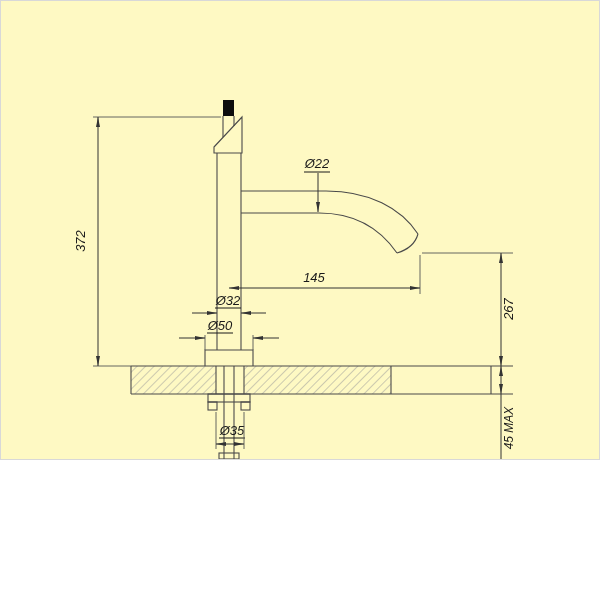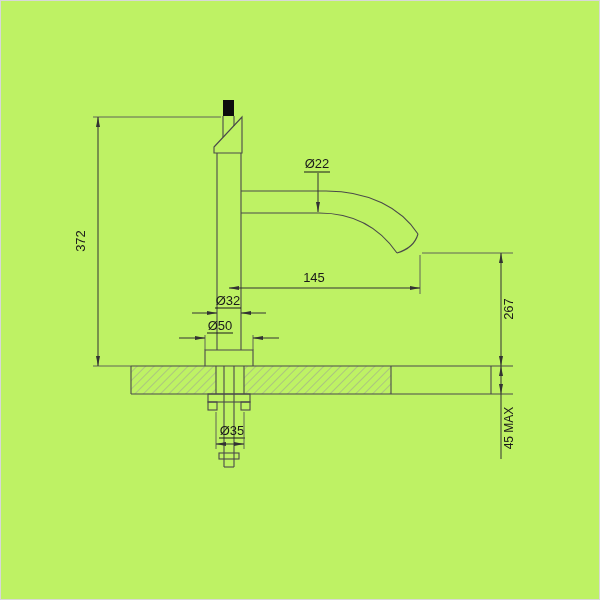--- a/index.html
+++ b/index.html
@@ -4,25 +4,26 @@
 <style>
   html, body {
     margin: 0;
     padding: 0;
     background: #ffffff;
     font-family: "Liberation Sans", sans-serif;
   }
   .canvas {
     position: relative;
     width: 600px;
-    height: 600px;
-    background: #bef264;
+    height: 460px;
+    background: #fef9c3;
     box-sizing: border-box;
     border: 1px solid #d8d8d8;
     overflow: hidden;
+    font-style: italic;
   }
   svg { position: absolute; left: 0; top: 0; }
   text {
     font-family: "Liberation Sans", sans-serif;
     font-size: 13px;
     fill: #1a1a1a;
   }
   text.small { font-size: 12px; }
   .outline { stroke: #4a4a4a; fill: none; stroke-width: 1.1; }
   .dimline { stroke: #333333; fill: none; stroke-width: 1; }

